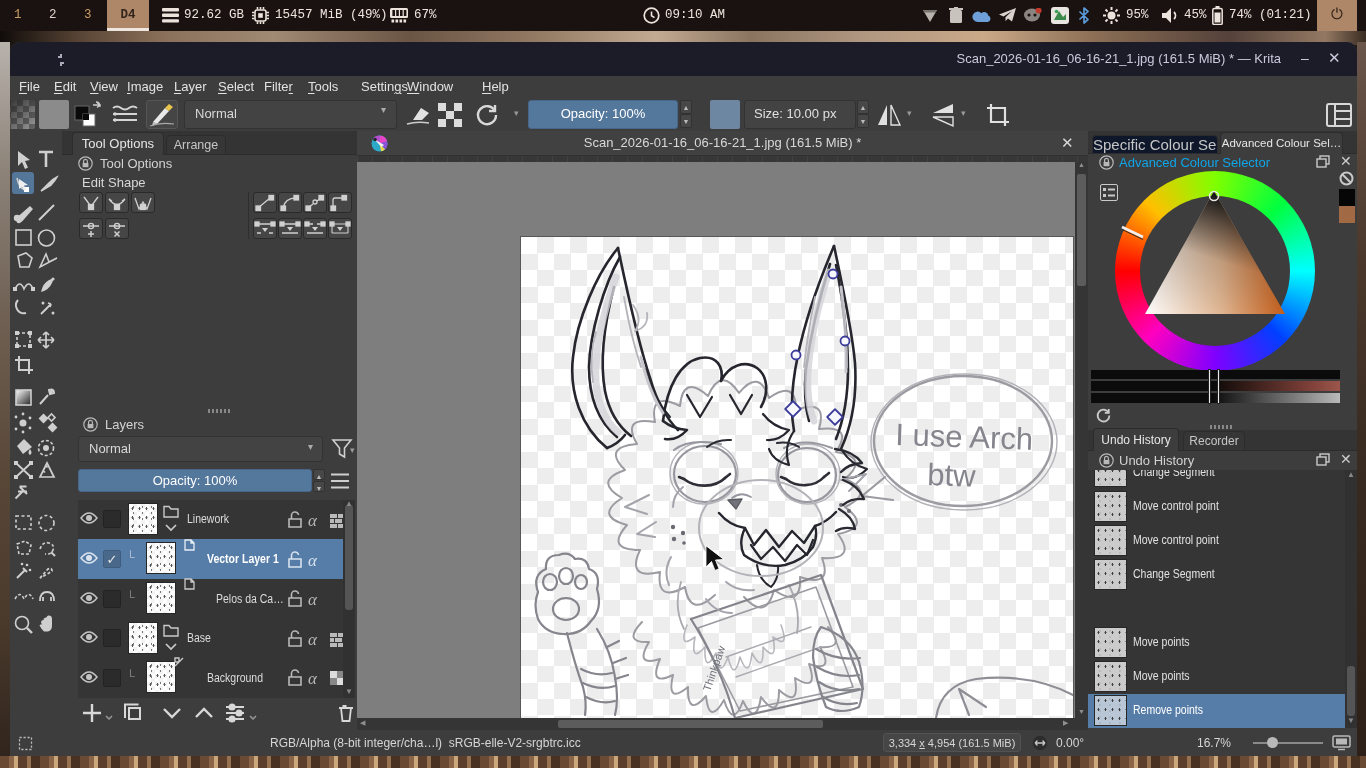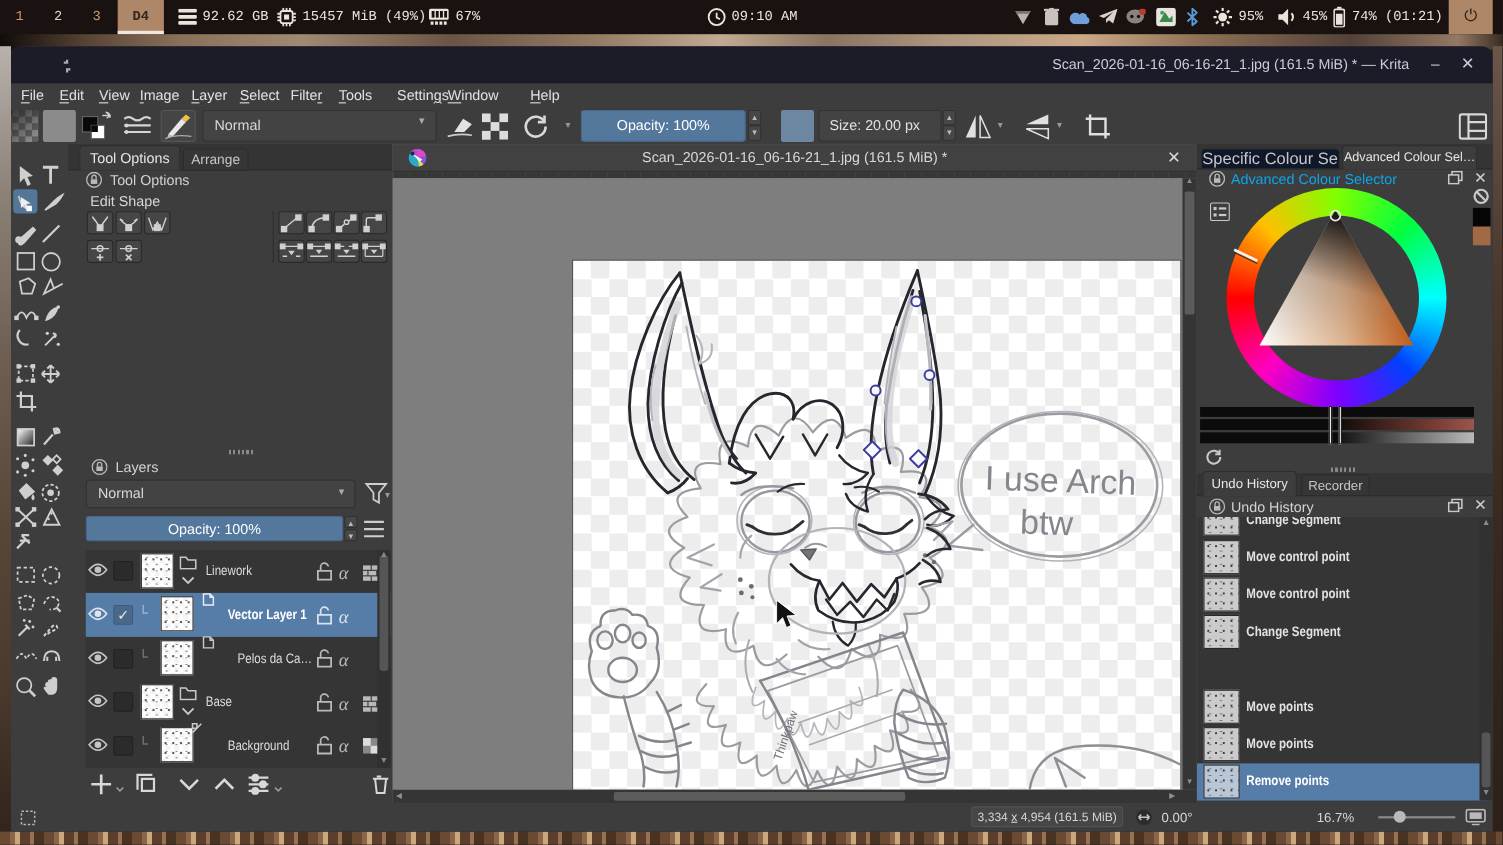--- a/index.html
+++ b/index.html
@@ -252,21 +252,21 @@
           <path d="M21 3 v6 h-6" stroke="#d8d8d8" stroke-width="2.4" fill="none"></path>
         </svg>
       <span style="position:absolute;left:514px;top:10px;color:#999;font-size:9px;">▾</span>
 
       <div class="tbtn bluebar" style="left:528px;width:150px;font-size:13px;padding-top:5px;">Opacity: 100%</div>
       <div class="spin" style="left:680px;top:2px;height:14px;">▲</div>
       <div class="spin" style="left:680px;top:16px;height:14px;">▼</div>
 
       <div class="tbtn" style="left:710px;width:30px;background:#6d87a2;border-radius:2px;"></div>
 
-      <div class="tbtn combo" style="left:744px;width:112px;font-size:13px;padding:5px 0 0 9px;color:#e0e0e0;">Size: 20.00 px</div>
+      <div class="tbtn combo" style="left:744px;width:112px;font-size:13px;padding:5px 0 0 9px;color:#e0e0e0;">Size: 10.00 px</div>
       <div class="spin" style="left:857px;top:2px;height:14px;">▲</div>
       <div class="spin" style="left:857px;top:16px;height:14px;">▼</div>
 
       <svg class="tbtn" style="left:876px;top:4px;" width="26" height="26" viewBox="0 0 26 26">
           <path d="M11 3 L11 23 L2 23 Z" fill="#e0e0e0"></path>
           <path d="M15 3 L15 23 L24 23 Z" fill="none" stroke="#e0e0e0" stroke-width="1.4"></path>
         </svg>
       <span style="position:absolute;left:907px;top:10px;color:#999;font-size:9px;">▾</span>
 
       <svg class="tbtn" style="left:930px;top:4px;" width="26" height="26" viewBox="0 0 26 26">
@@ -909,21 +909,21 @@
           <rect x="4.6" y="7" width="5.8" height="4.2" fill="#b9b9b9"></rect>
           <path d="M5.6 7 v-1.8 a1.9 1.9 0 0 1 3.8 0 V7" stroke="#b9b9b9" stroke-width="1.2" fill="none"></path>
         </svg>
       <span style="position:absolute;left:31px;top:322px;color:#d2d2d2;font-size:13px;">Undo History</span>
       <svg style="position:absolute;left:228px;top:322px;" width="14" height="13" viewBox="0 0 14 13">
           <rect x="4" y="1" width="9" height="8" fill="none" stroke="#c9c9c9" stroke-width="1.4"></rect>
           <rect x="1" y="4" width="9" height="8" fill="#3d3d3d" stroke="#c9c9c9" stroke-width="1.4"></rect>
         </svg>
       <span style="position:absolute;left:252px;top:320px;color:#cfcfcf;font-size:14px;">✕</span>
 
-      <div style="position:absolute;left:0;top:339px;width:269px;height:258px;background:#353535;overflow:hidden;font-weight:bold;">
+      <div style="position:absolute;left:0;top:339px;width:269px;height:258px;background:#353535;overflow:hidden;">
         <div class="urow" style="top:-14px;">
             <div class="uthumb" style="top:0px;"></div>
             <span style="position:absolute;left:45px;top:9px;">Change Segment</span>
           </div>
         <div class="urow" style="top:20px;">
             <div class="uthumb" style="top:1px;"></div>
             <span style="position:absolute;left:45px;top:9px;">Move control point</span>
           </div>
         <div class="urow" style="top:54px;">
             <div class="uthumb" style="top:1px;"></div>
@@ -949,20 +949,21 @@
         <div style="position:absolute;left:257px;top:0;width:12px;height:258px;background:#313131;"></div>
         <div style="position:absolute;left:259px;top:196px;width:8px;height:50px;background:#555;border-radius:3px;"></div>
         <span style="position:absolute;left:259px;top:0px;color:#888;font-size:8px;">▲</span>
         <span style="position:absolute;left:259px;top:246px;color:#888;font-size:8px;">▼</span>
       </div>
     </div>
     <div id="statusbar" class="abs">
       <svg style="position:absolute;left:8px;top:6px;" width="15" height="15" viewBox="0 0 15 15">
           <rect x="1.5" y="1.5" width="12" height="12" fill="none" stroke="#b9b9b9" stroke-width="1.3" stroke-dasharray="2.2 1.8"></rect>
         </svg>
+      <span style="position:absolute;left:260px;top:6px;">RGB/Alpha (8-bit integer/cha…l)&nbsp;&nbsp;sRGB-elle-V2-srgbtrc.icc</span>
       <div style="position:absolute;left:873px;top:3px;width:138px;height:19px;background:#464646;border:1px solid #525252;border-radius:3px;text-align:center;line-height:18px;font-size:11px;">3,334 <u>x</u> 4,954 (161.5 MiB)</div>
       <svg style="position:absolute;left:1022px;top:5px;" width="16" height="16" viewBox="0 0 16 16">
           <circle cx="8" cy="8" r="7.2" fill="#2c2c2c"></circle>
           <path d="M3 8 h10 M3 8 l2.5 -2.5 M3 8 l2.5 2.5 M13 8 l-2.5 -2.5 M13 8 l-2.5 2.5" stroke="#c9c9c9" stroke-width="1.3" fill="none"></path>
         </svg>
       <span style="position:absolute;left:1046px;top:6px;">0.00°</span>
       <span style="position:absolute;left:1187px;top:6px;">16.7%</span>
       <div style="position:absolute;left:1243px;top:12px;width:70px;height:2px;background:#8a8a8a;"></div>
       <div style="position:absolute;left:1257px;top:7px;width:11px;height:11px;border-radius:50%;background:#b9b9b9;"></div>
       <svg style="position:absolute;left:1322px;top:5px;" width="19" height="16" viewBox="0 0 19 16">

